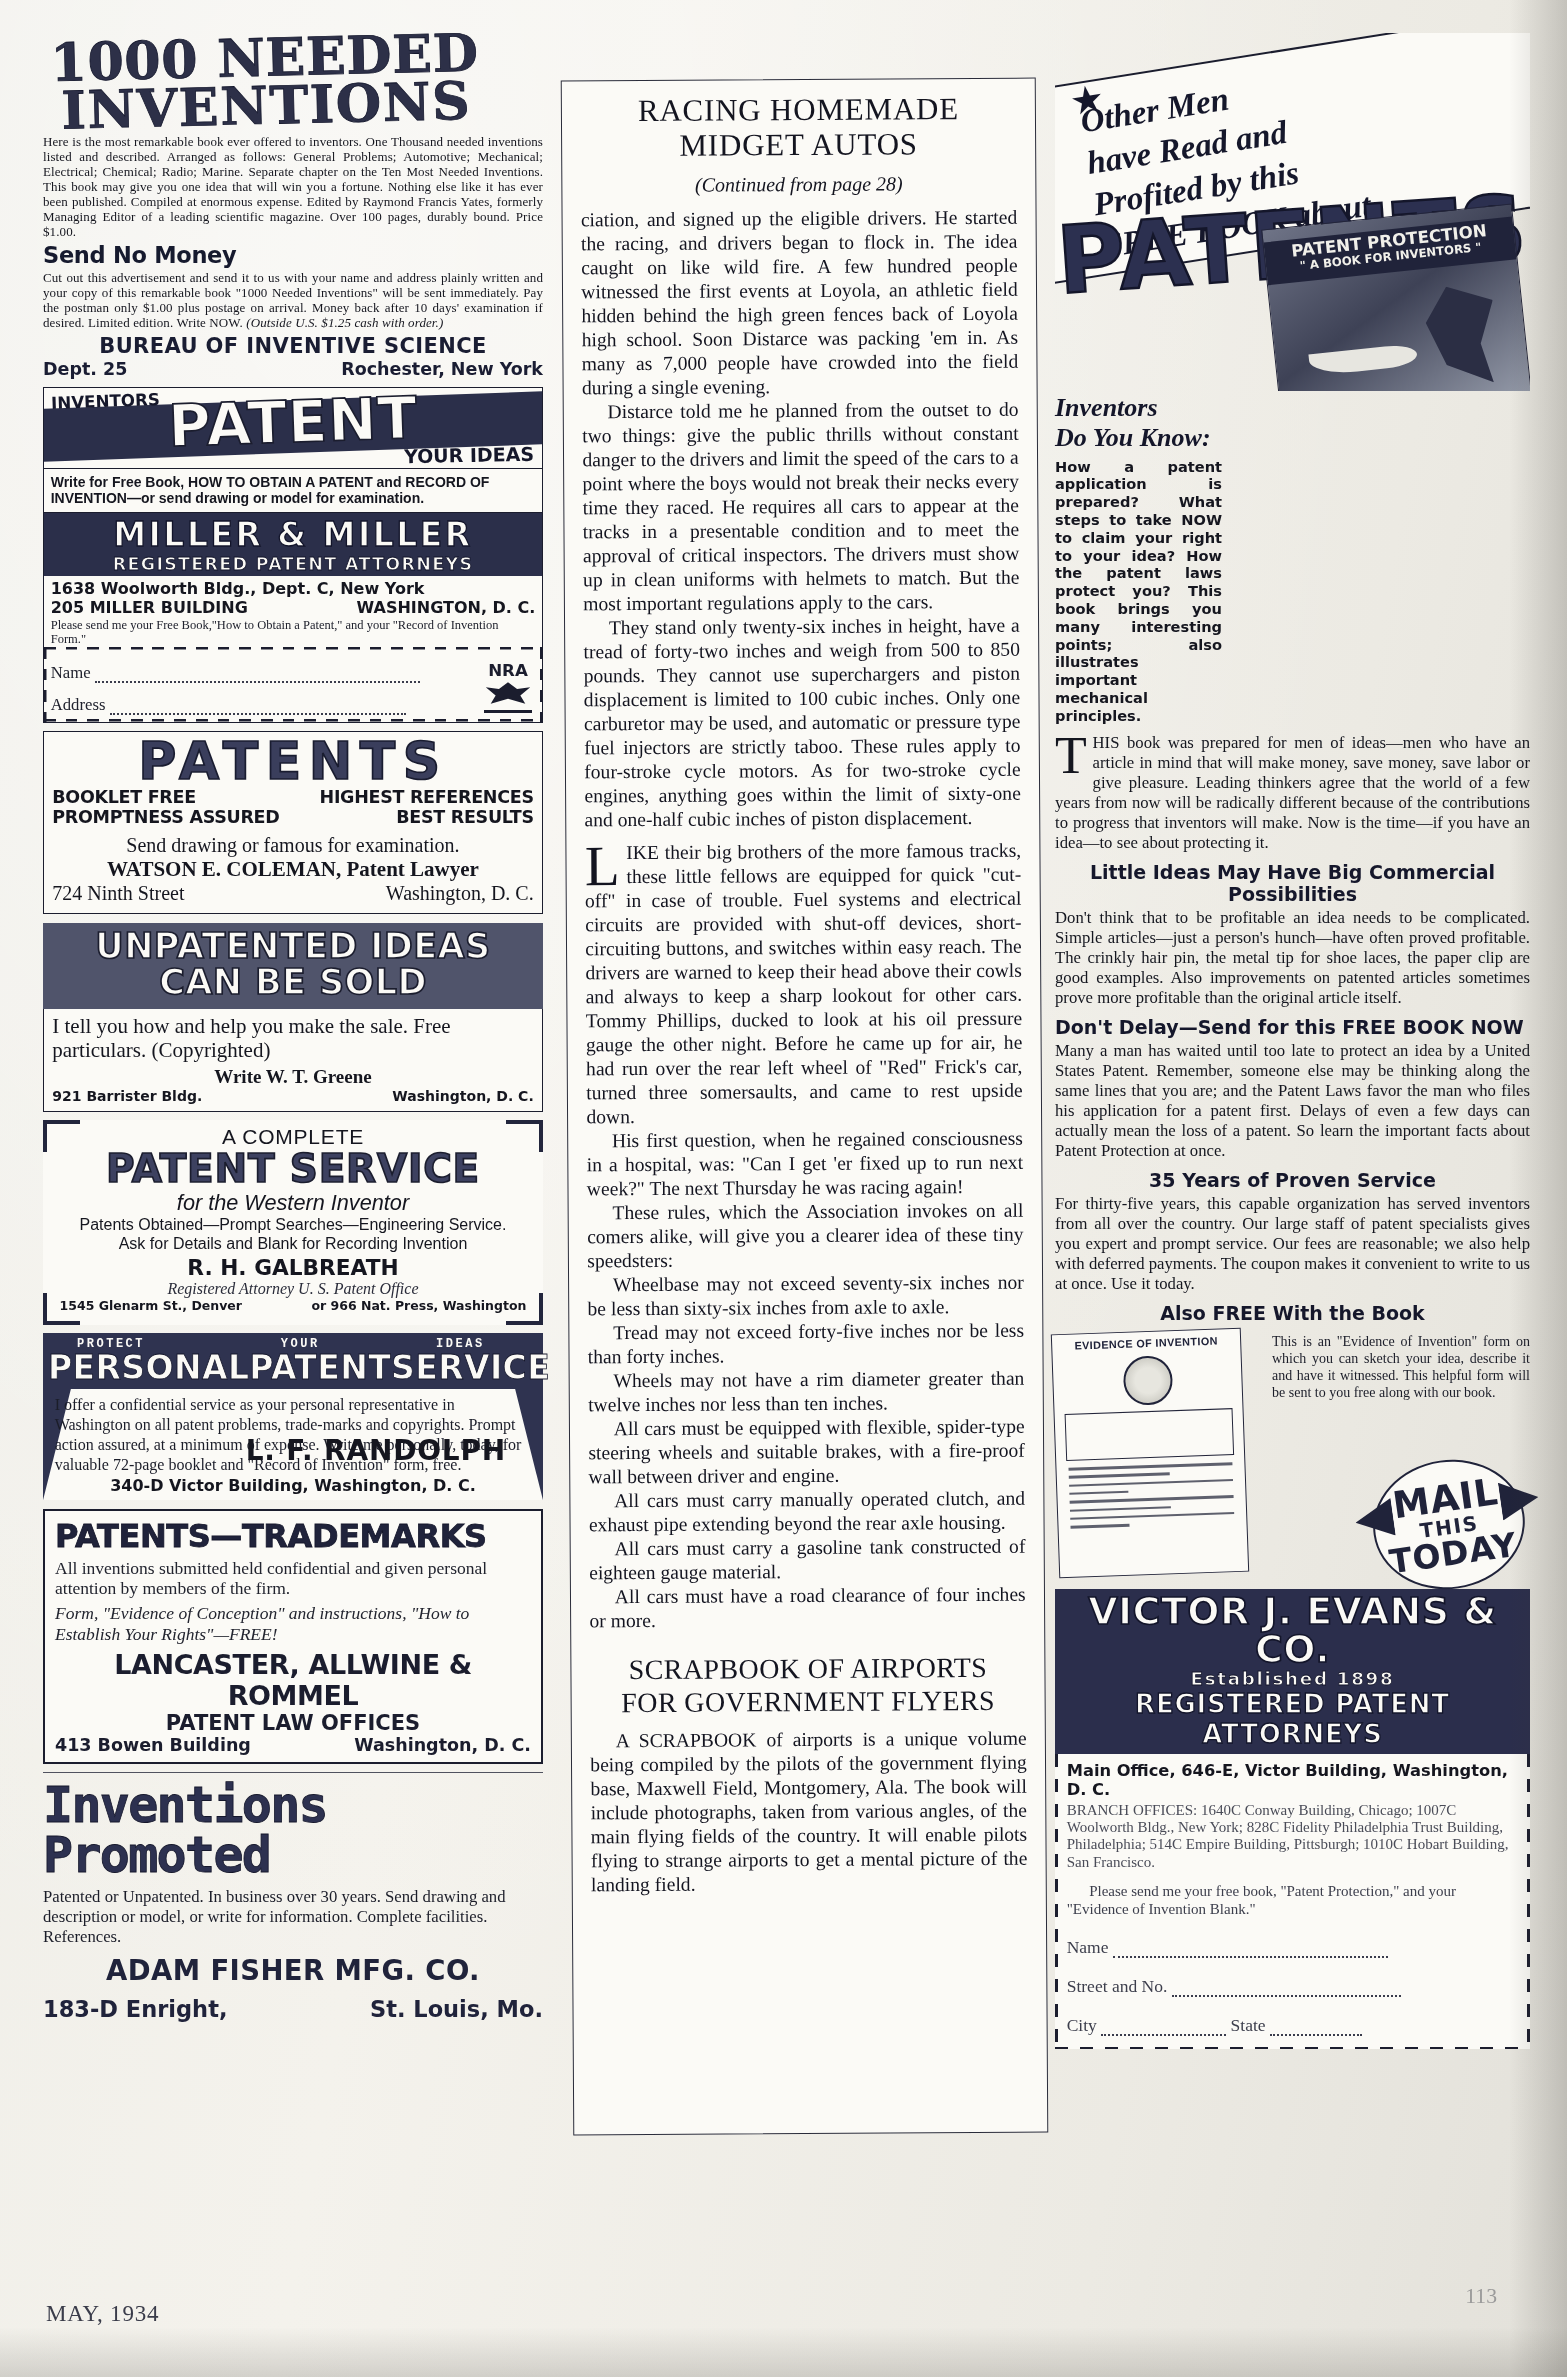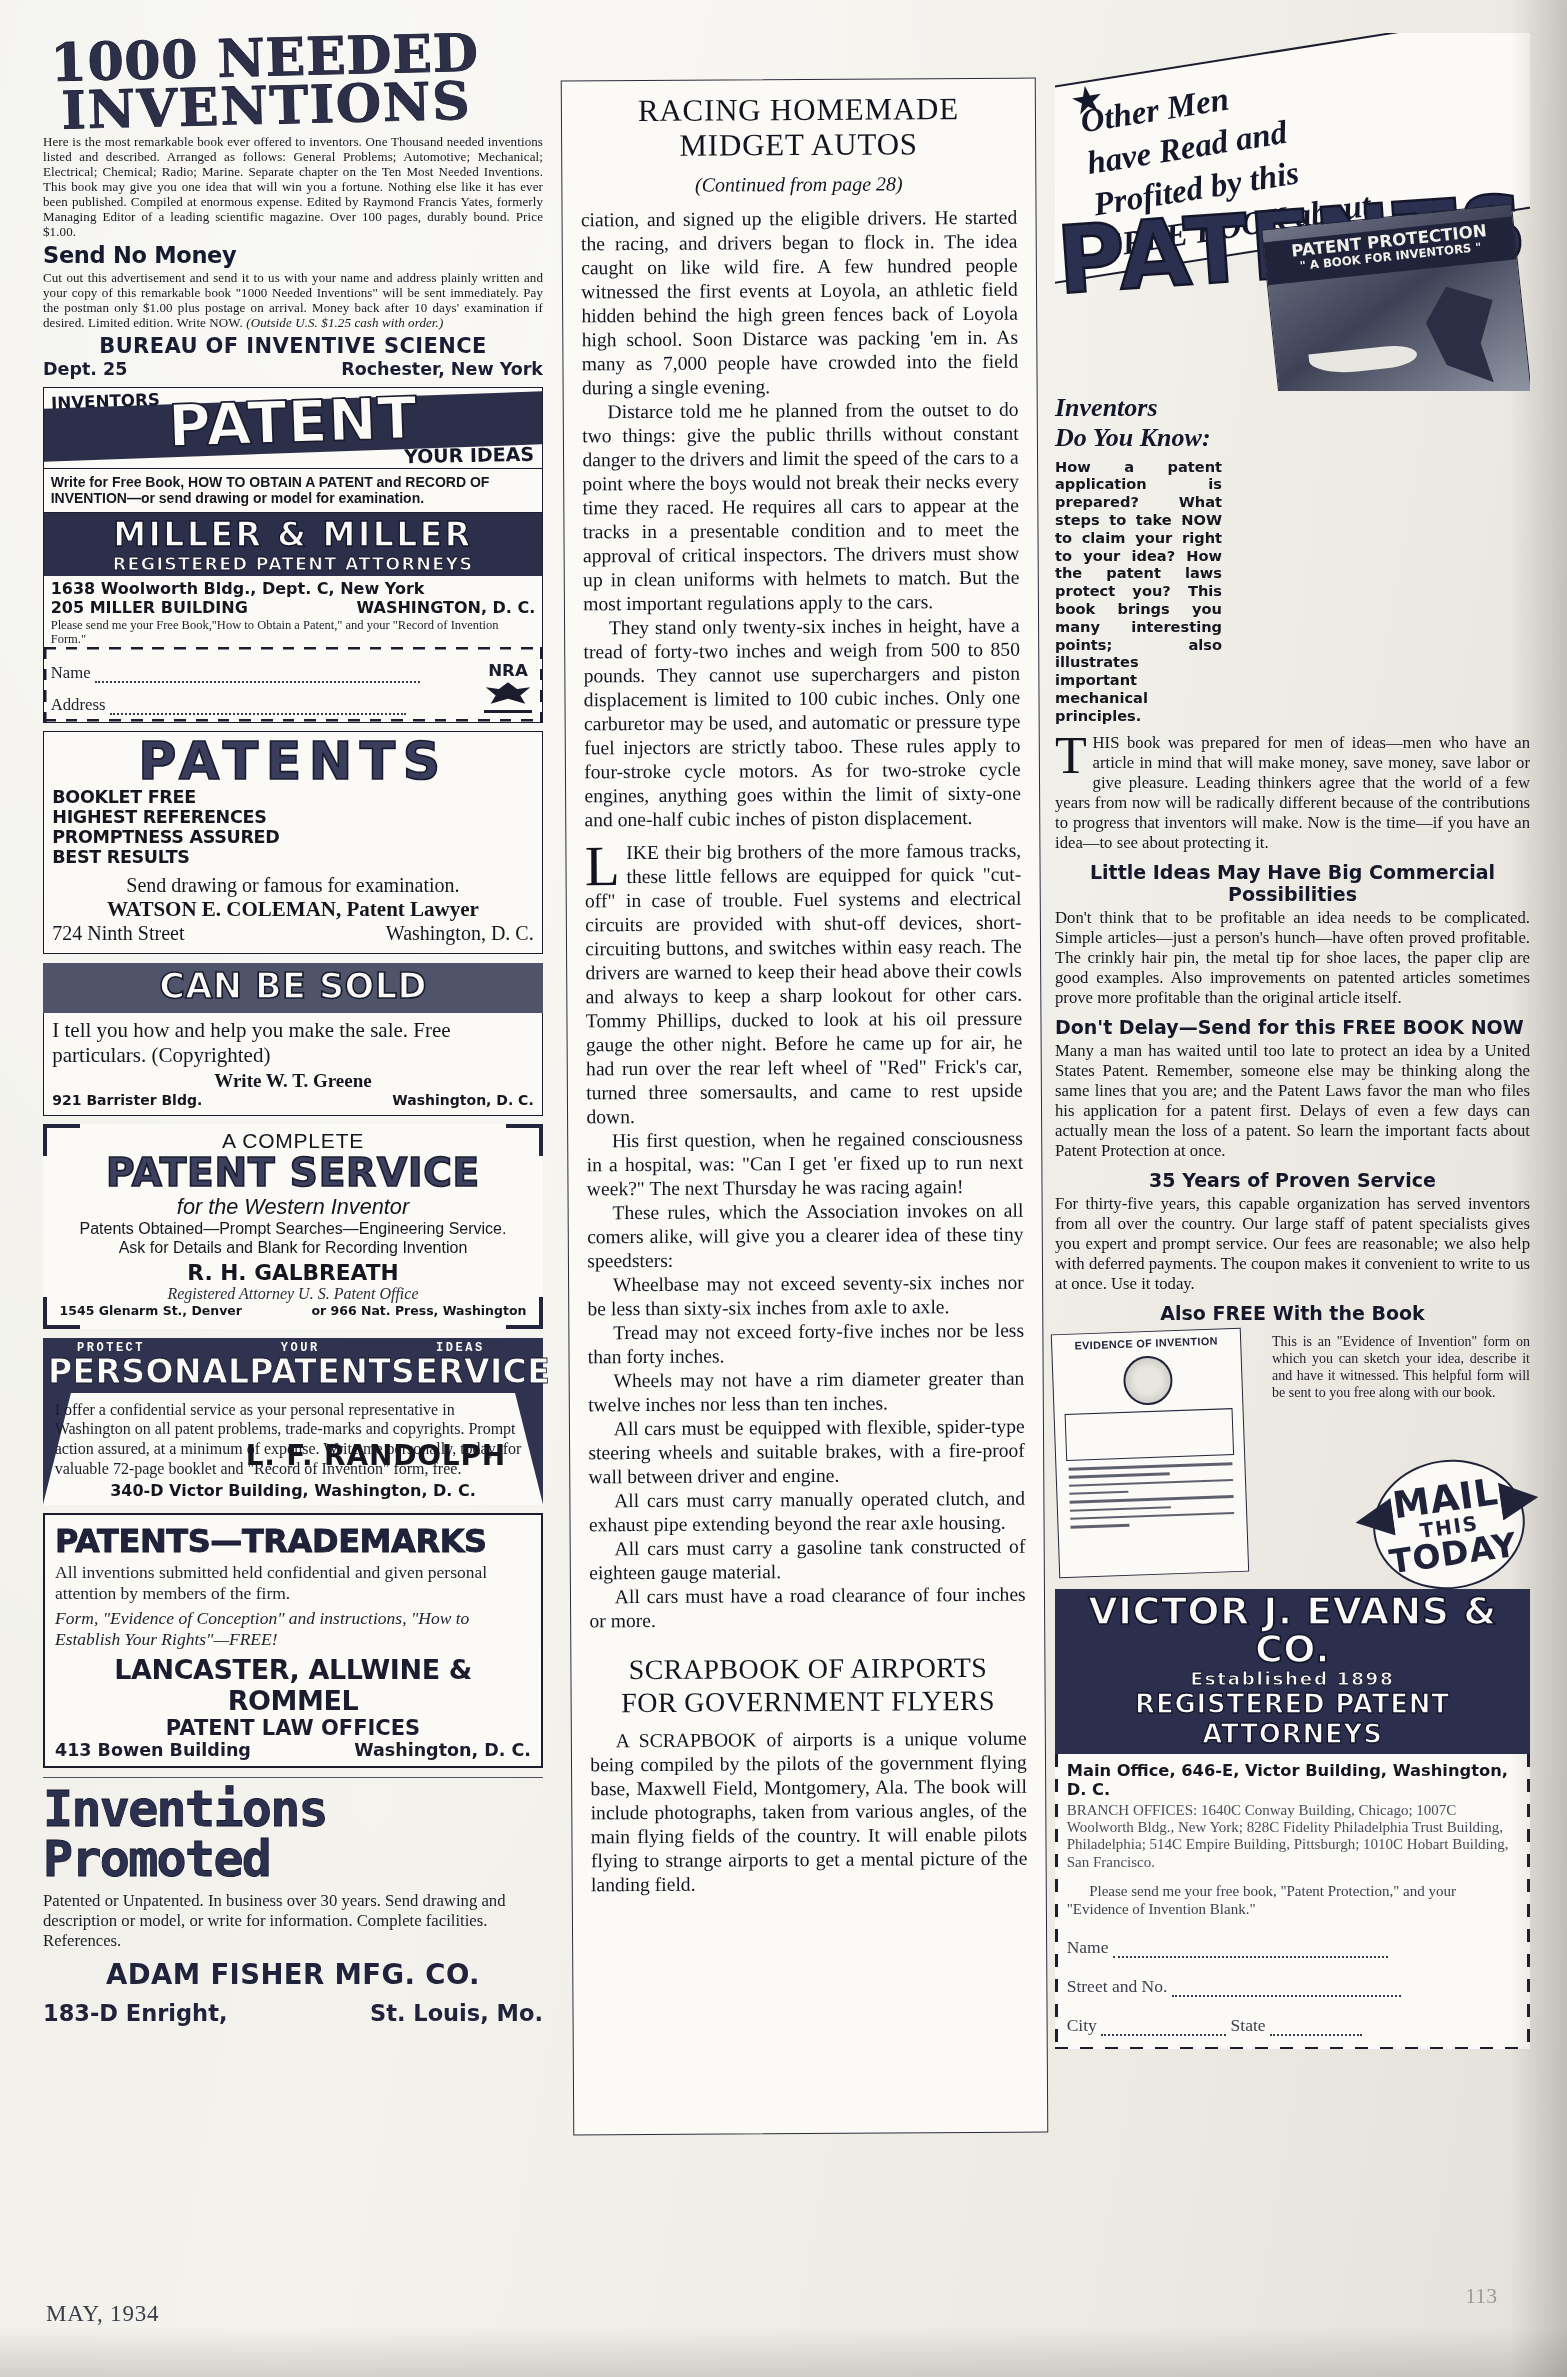--- a/index.html
+++ b/index.html
@@ -110,21 +110,21 @@
   .field{font-family:"Liberation Serif",serif;font-size:16.7px;color:#20222e;margin:11.7px 0 0;}
   .dotline{border-bottom:2.5px dotted #3a3c4c;display:inline-block;vertical-align:bottom;}
   .nra{position:absolute;right:10px;bottom:8.3px;text-align:center;
     font-family:"DejaVu Sans",sans-serif;font-weight:bold;font-size:16.7px;color:#1b1d2e;line-height:1;}
 
   
   .coleman{border:1.7px solid #1b1d2e;padding:3.3px 8.3px 8.3px;background:#fbfaf6;}
   .coleman .big{font-family:"DejaVu Sans",sans-serif;font-weight:bold;font-size:52px;
     text-align:center;letter-spacing:7.5px;color:#3a3e5c;-webkit-text-stroke:1.7px #191c30;line-height:1;}
   .coleman .row{display:flex;justify-content:space-between;
-    font-family:"DejaVu Sans",sans-serif;font-weight:bold;font-size:17.5px;color:#15161f;letter-spacing:-0.3px;flex-direction:column;}
+    font-family:"DejaVu Sans",sans-serif;font-weight:bold;font-size:17.5px;color:#15161f;letter-spacing:-0.3px;}
   .coleman .send{font-family:"Liberation Serif",serif;font-size:20px;text-align:center;margin-top:6.7px;color:#15161f;}
   .coleman .lawyer{font-family:"Liberation Serif",serif;font-weight:bold;font-size:21px;text-align:center;color:#15161f;}
   .coleman .addr{display:flex;justify-content:space-between;font-family:"Liberation Serif",serif;
     font-size:20px;color:#15161f;}
 
   
   .greene-head{background:#50546b;color:#fbfaf6;text-align:center;padding:6.7px 0 8.3px;
     font-family:"DejaVu Sans",sans-serif;font-weight:bold;font-size:35px;line-height:1.02;
     -webkit-text-stroke:1.7px #1b1d2e;letter-spacing:0.4px;}
   .greene-body{border:1.7px solid #1b1d2e;border-top:none;background:#fbfaf6;padding:5px 8.3px 6.7px;}
@@ -383,20 +383,21 @@
       <div class="send">Send drawing or famous for examination.</div>
       <div class="lawyer">WATSON E. COLEMAN, Patent Lawyer</div>
       <div class="addr">
         <span>724 Ninth Street</span>
         <span>Washington, D. C.</span>
       </div>
     </div>
 
     <div class="ad">
       <div class="greene-head">
+        <div>UNPATENTED IDEAS</div>
         <div>CAN BE SOLD</div>
       </div>
       <div class="greene-body">
         <div class="l">I tell you how and help you make the sale. Free particulars. (Copyrighted)</div>
         <div class="w">Write W. T. Greene</div>
         <div class="a">
           <span>921 Barrister Bldg.</span>
           <span>Washington, D. C.</span>
         </div>
       </div>

